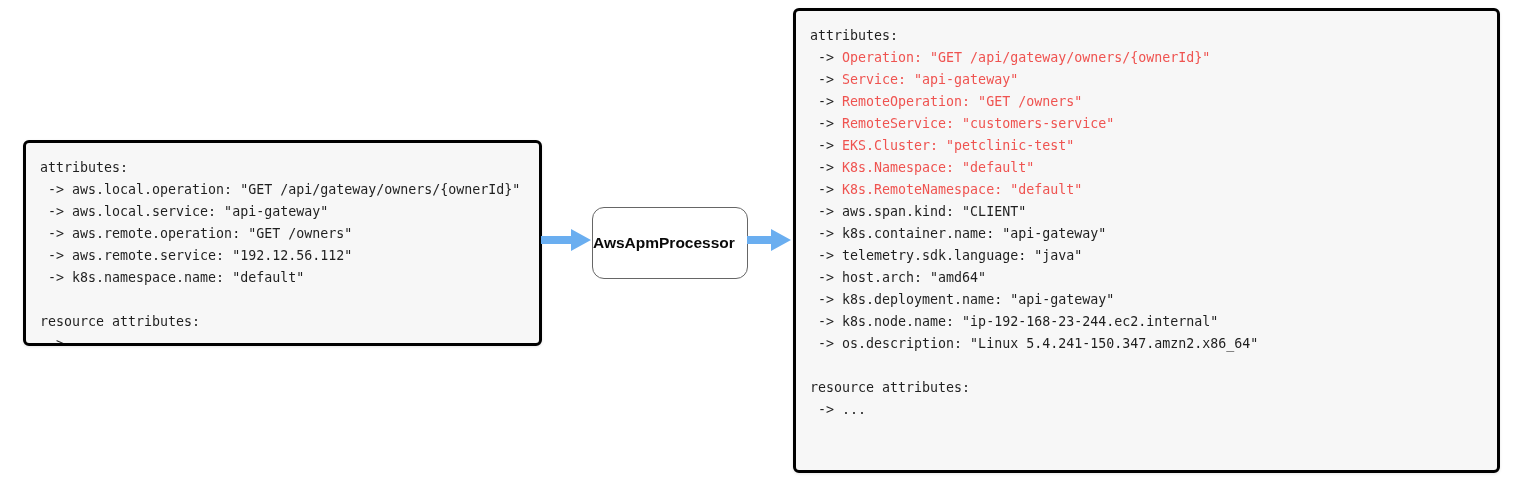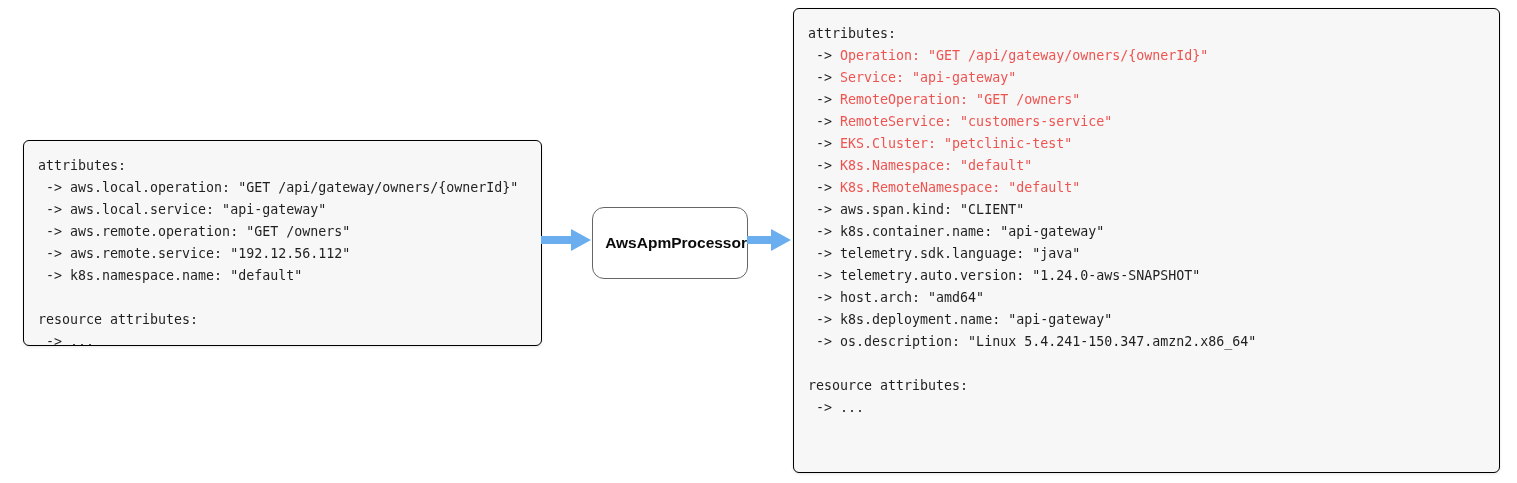--- a/index.html
+++ b/index.html
@@ -12,21 +12,21 @@
     height: 483px;
     position: relative;
     overflow: hidden;
     font-family: "DejaVu Sans Mono", monospace;
   }
 
   
   .panel {
     position: absolute;
     background: #f7f7f7;
-    border: 1px solid #000000;
+    border: 3px solid #000000;
     border-radius: 6px;
     box-shadow: 0 1px 3px rgba(0,0,0,0.10);
     box-sizing: border-box;
     overflow: hidden;
   }
   .panel-inner {
     padding: 14px 16px 14px 14px;
   }
   .code-line {
     font-family: "DejaVu Sans Mono", monospace;
@@ -65,21 +65,21 @@
     left: 592px;
     top: 207px;
     width: 156px;
     height: 72px;
     border: 1.6px solid #666666;
     border-radius: 12px;
     background: #ffffff;
     box-sizing: border-box;
     display: flex;
     align-items: center;
-    justify-content: flex-end;
+    justify-content: flex-start;
   }
   #processor-node .label {
     font-family: "Liberation Sans", sans-serif;
     font-weight: bold;
     font-size: 15.5px;
     color: #0a0a0a;
     white-space: nowrap;
   }
 
   
@@ -125,21 +125,21 @@
       <div class="code-line highlight"><span class="arrow"> -&gt; </span><span class="body">Operation: "GET /api/gateway/owners/{ownerId}"</span></div>
       <div class="code-line highlight"><span class="arrow"> -&gt; </span><span class="body">Service: "api-gateway"</span></div>
       <div class="code-line highlight"><span class="arrow"> -&gt; </span><span class="body">RemoteOperation: "GET /owners"</span></div>
       <div class="code-line highlight"><span class="arrow"> -&gt; </span><span class="body">RemoteService: "customers-service"</span></div>
       <div class="code-line highlight"><span class="arrow"> -&gt; </span><span class="body">EKS.Cluster: "petclinic-test"</span></div>
       <div class="code-line highlight"><span class="arrow"> -&gt; </span><span class="body">K8s.Namespace: "default"</span></div>
       <div class="code-line highlight"><span class="arrow"> -&gt; </span><span class="body">K8s.RemoteNamespace: "default"</span></div>
       <div class="code-line"><span class="arrow"> -&gt; </span><span class="body">aws.span.kind: "CLIENT"</span></div>
       <div class="code-line"><span class="arrow"> -&gt; </span><span class="body">k8s.container.name: "api-gateway"</span></div>
       <div class="code-line"><span class="arrow"> -&gt; </span><span class="body">telemetry.sdk.language: "java"</span></div>
-      <div class="code-line"><span class="arrow"> -&gt; </span><span class="body">telemetry.auto.version: "1.24.0-aws-SNAPSHOT"</span></div>
       <div class="code-line"><span class="arrow"> -&gt; </span><span class="body">host.arch: "amd64"</span></div>
       <div class="code-line"><span class="arrow"> -&gt; </span><span class="body">k8s.deployment.name: "api-gateway"</span></div>
+      <div class="code-line"><span class="arrow"> -&gt; </span><span class="body">k8s.node.name: "ip-192-168-23-244.ec2.internal"</span></div>
       <div class="code-line"><span class="arrow"> -&gt; </span><span class="body">os.description: "Linux 5.4.241-150.347.amzn2.x86_64"</span></div>
       <div class="code-line blank"><span class="body"></span></div>
       <div class="code-line"><span class="body">resource attributes:</span></div>
       <div class="code-line"><span class="body"> -&gt; ...</span></div>
     </div>
 </div>
 
 </body></html>

